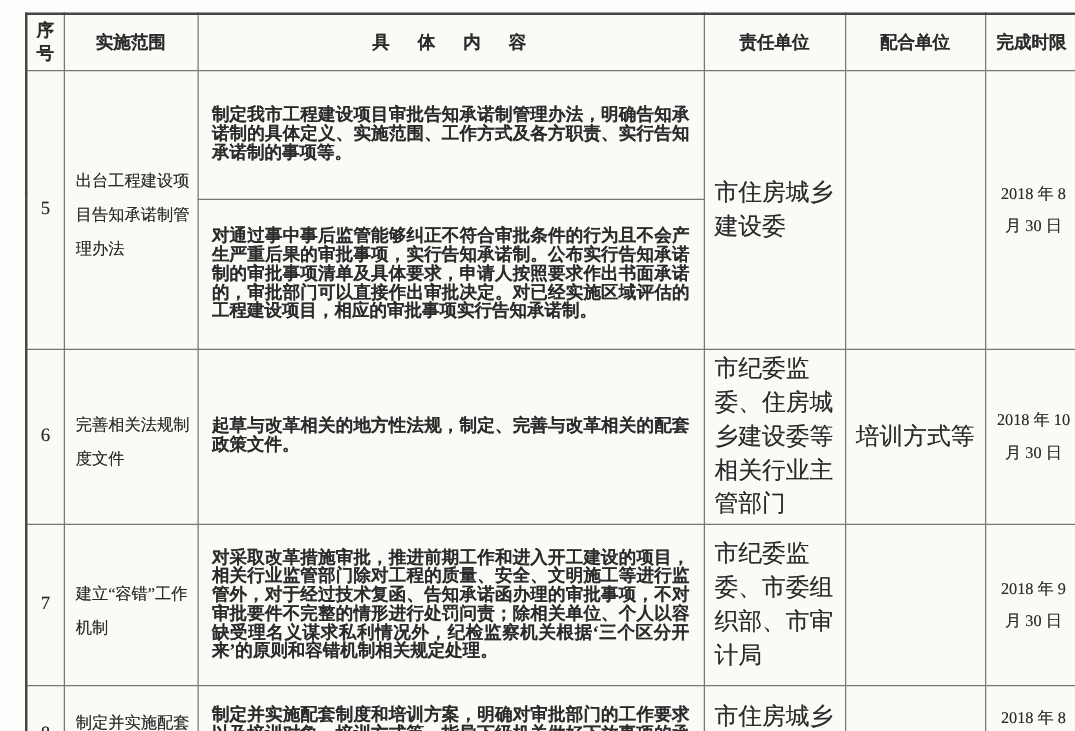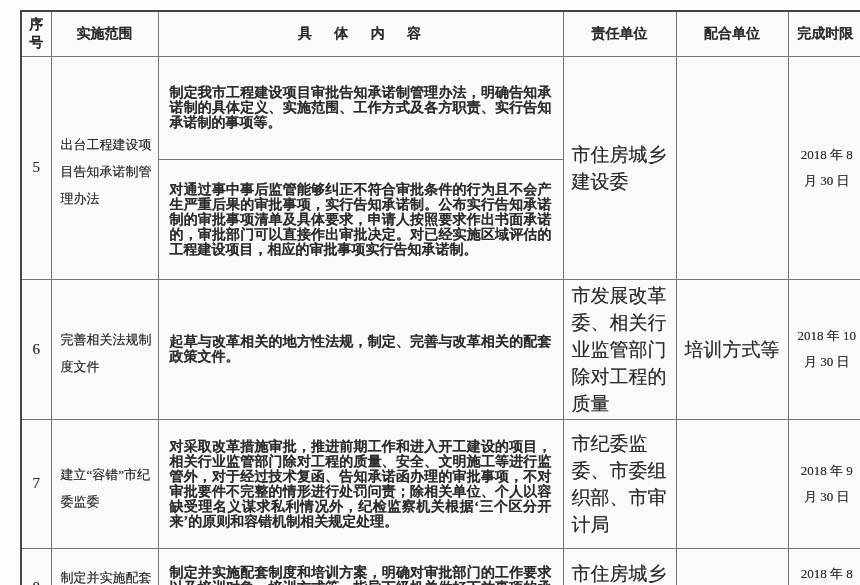--- a/index.html
+++ b/index.html
@@ -73,28 +73,28 @@
       <td class="c-date" rowspan="2">2018 年 8 月 30 日</td>
     </tr>
     <tr class="h-r5b">
       <td class="c-content">对通过事中事后监管能够纠正不符合审批条件的行为且不会产生严重后果的审批事项，实行告知承诺制。公布实行告知承诺制的审批事项清单及具体要求，申请人按照要求作出书面承诺的，审批部门可以直接作出审批决定。对已经实施区域评估的工程建设项目，相应的审批事项实行告知承诺制。</td>
     </tr>
 
     <tr class="h-r6">
       <td class="c-no">6</td>
       <td class="c-task">完善相关法规制度文件</td>
       <td class="c-content">起草与改革相关的地方性法规，制定、完善与改革相关的配套政策文件。</td>
-      <td class="c-resp">市发展改革委、相关行业监管部门除对工程的质量</td>
+      <td class="c-resp">市纪委监委、住房城乡建设委等相关行业主管部门</td>
       <td class="c-coop">培训方式等</td>
       <td class="c-date">2018 年 10 月 30 日</td>
     </tr>
 
     <tr class="h-r7">
       <td class="c-no">7</td>
-      <td class="c-task">建立“容错”市纪委监委</td>
+      <td class="c-task">建立“容错”工作机制</td>
       <td class="c-content">对采取改革措施审批，推进前期工作和进入开工建设的项目，相关行业监管部门除对工程的质量、安全、文明施工等进行监管外，对于经过技术复函、告知承诺函办理的审批事项，不对审批要件不完整的情形进行处罚问责；除相关单位、个人以容缺受理名义谋求私利情况外，纪检监察机关根据‘三个区分开来’的原则和容错机制相关规定处理。</td>
       <td class="c-resp">市纪委监委、市委组织部、市审计局</td>
       <td class="c-coop"></td>
       <td class="c-date">2018 年 9 月 30 日</td>
     </tr>
 
     <tr class="h-r8">
       <td class="c-no">8</td>
       <td class="c-task">制定并实施配套制度和培训方案</td>
       <td class="c-content">制定并实施配套制度和培训方案，明确对审批部门的工作要求以及培训对象、培训方式等，指导下级机关做好下放事项的承接工作。</td>

